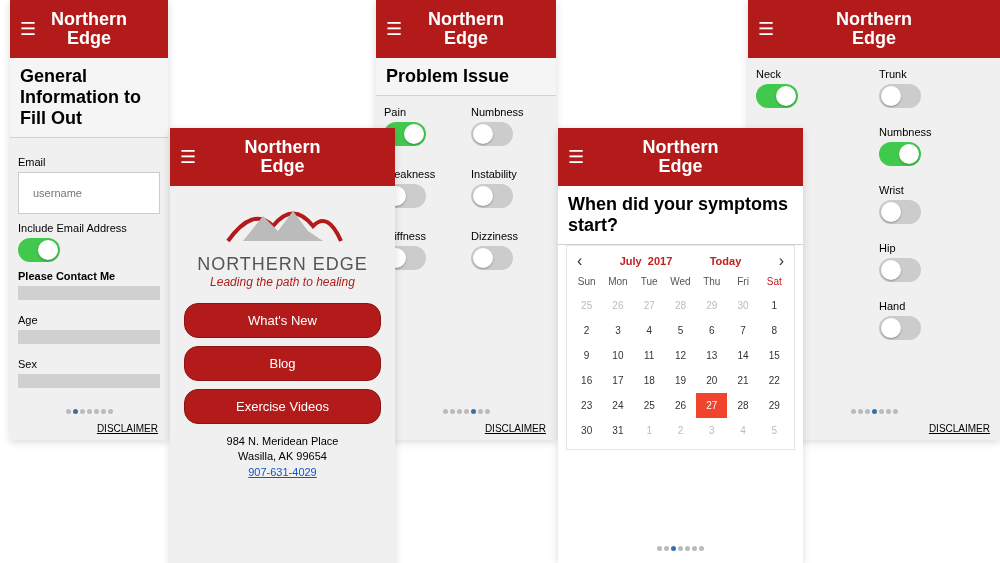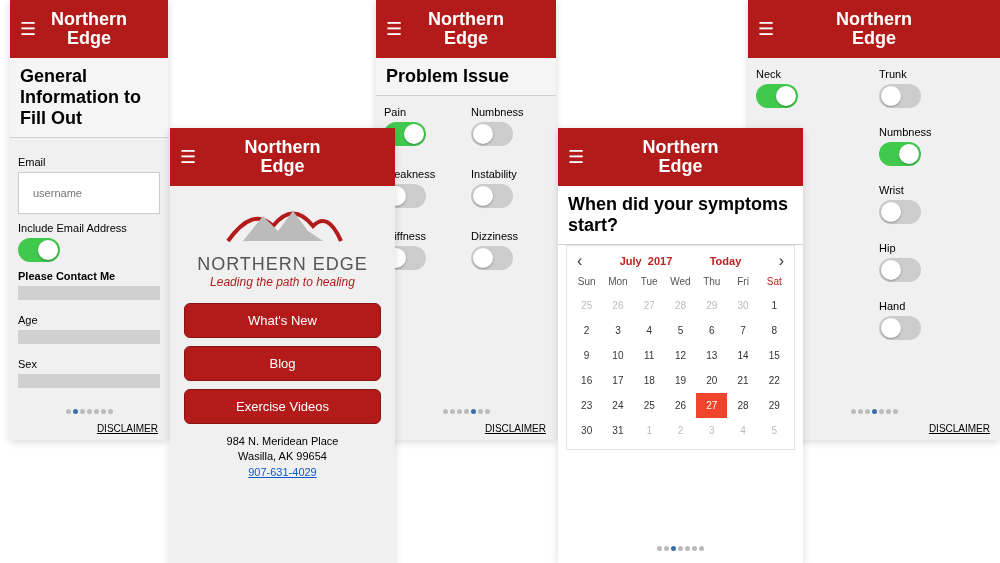--- a/index.html
+++ b/index.html
@@ -57,21 +57,21 @@
 .switch.on { background:#41c94d; }
 .switch.on::after { left:20px; }
 .disclaimer {
   position:absolute; bottom:6px; right:10px; font-size:10px;
   text-decoration:underline;
 }
 .dots { position:absolute; bottom:22px; left:0; right:0; text-align:center; }
 .dot { display:inline-block; width:5px; height:5px; border-radius:50%; background:#bbb; margin:0 1px; }
 .dot.active { background:#3a6ea5; }
 .red-btn {
-  background:#b31b1b; color:#fff; border:1px solid #8a1414; border-radius:6px;
+  background:#b31b1b; color:#fff; border:1px solid #8a1414; border-radius:14px;
   padding:9px; text-align:center; font-size:13px; margin:8px 14px;
 }
 .logo-area { text-align:center; padding:10px 10px 6px; }
 .logo-name { font-size:18px; letter-spacing:1px; color:#555; font-weight:400; }
 .logo-sub { font-size:10px; color:#666; letter-spacing:2px; }
 .logo-tag { font-size:12px; color:#b31b1b; font-style:italic; }
 .addr { text-align:center; font-size:11px; line-height:1.4; }
 .phone-link { color:#1155cc; text-decoration:underline; }
 .grid2 { display:grid; grid-template-columns:1fr 1fr; gap:4px 10px; }
 .small-label { font-size:11px; margin-bottom:2px; }

